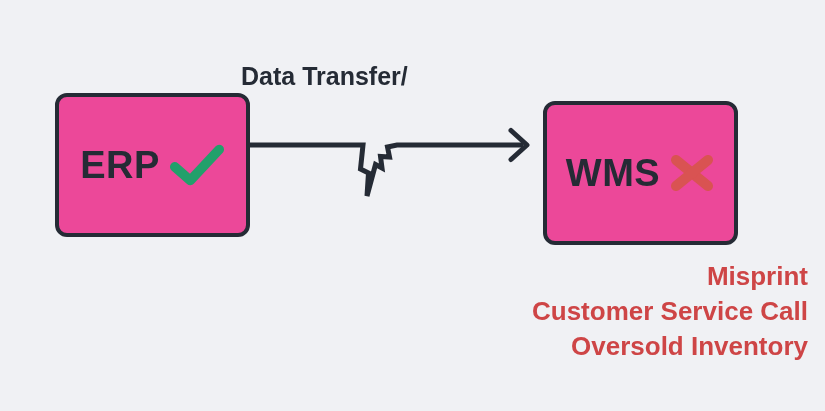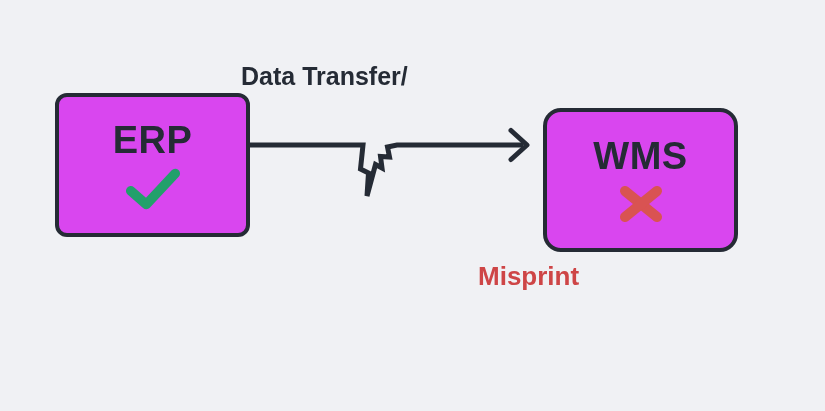--- a/index.html
+++ b/index.html
@@ -11,32 +11,32 @@
     height: 411px;
     position: relative;
     background: #F0F1F4;
     font-family: "Liberation Sans", sans-serif;
     overflow: hidden;
   }
   .node-box {
     position: absolute;
     width: 195px;
     height: 144px;
-    background: #d946ef;
+    background: #ec4899;
     border: 4px solid #252B35;
     border-radius: 12px;
     box-sizing: border-box;
     display: flex;
-    flex-direction: column;
+    flex-direction: row;
     align-items: center;
     justify-content: center;
     gap: 9px;
   }
   #erp-box { left: 55px; top: 93px; }
-  #wms-box { left: 543px; top: 108px; border-radius: 18px; }
+  #wms-box { left: 543px; top: 101px; }
   .node-label {
     font-size: 38px;
     font-weight: 700;
     color: #252B35;
     letter-spacing: 0.5px;
     line-height: 1;
   }
   .status-icon { display: block; }
   #arrow-layer {
     position: absolute;
@@ -53,21 +53,21 @@
     font-size: 25px;
     font-weight: 700;
     color: #252B35;
     line-height: 32px;
   }
   #issues-list {
     position: absolute;
     left: 478px;
     top: 259px;
     width: 330px;
-    text-align: left;
+    text-align: right;
     font-size: 26px;
     font-weight: 700;
     color: #CE4546;
     line-height: 35px;
   }
 </style>
 </head>
 <body>
 
 <div class="node-box" id="erp-box">
@@ -91,13 +91,15 @@
   <path d="M 250 145 L 363 145 L 360.5 169 L 368.5 173 L 367 196 L 375.5 164.5 L 382 168 L 380.5 156.5 L 389.5 157 L 387.5 147 L 397 145 L 523 145" fill="none" stroke-width="5" stroke-linejoin="miter" stroke-linecap="butt" stroke="#252B35"></path>
   <path d="M 511 130.5 L 527 145 L 511 159.5" fill="none" stroke-width="5" stroke-linecap="round" stroke-linejoin="round" stroke="#252B35"></path>
 </svg>
 
 <div id="arrow-label">
   <div>Data Transfer/</div>
 </div>
 
 <div id="issues-list">
   <div>Misprint</div>
+  <div>Customer Service Call</div>
+  <div>Oversold Inventory</div>
 </div>
 
 </body></html>

